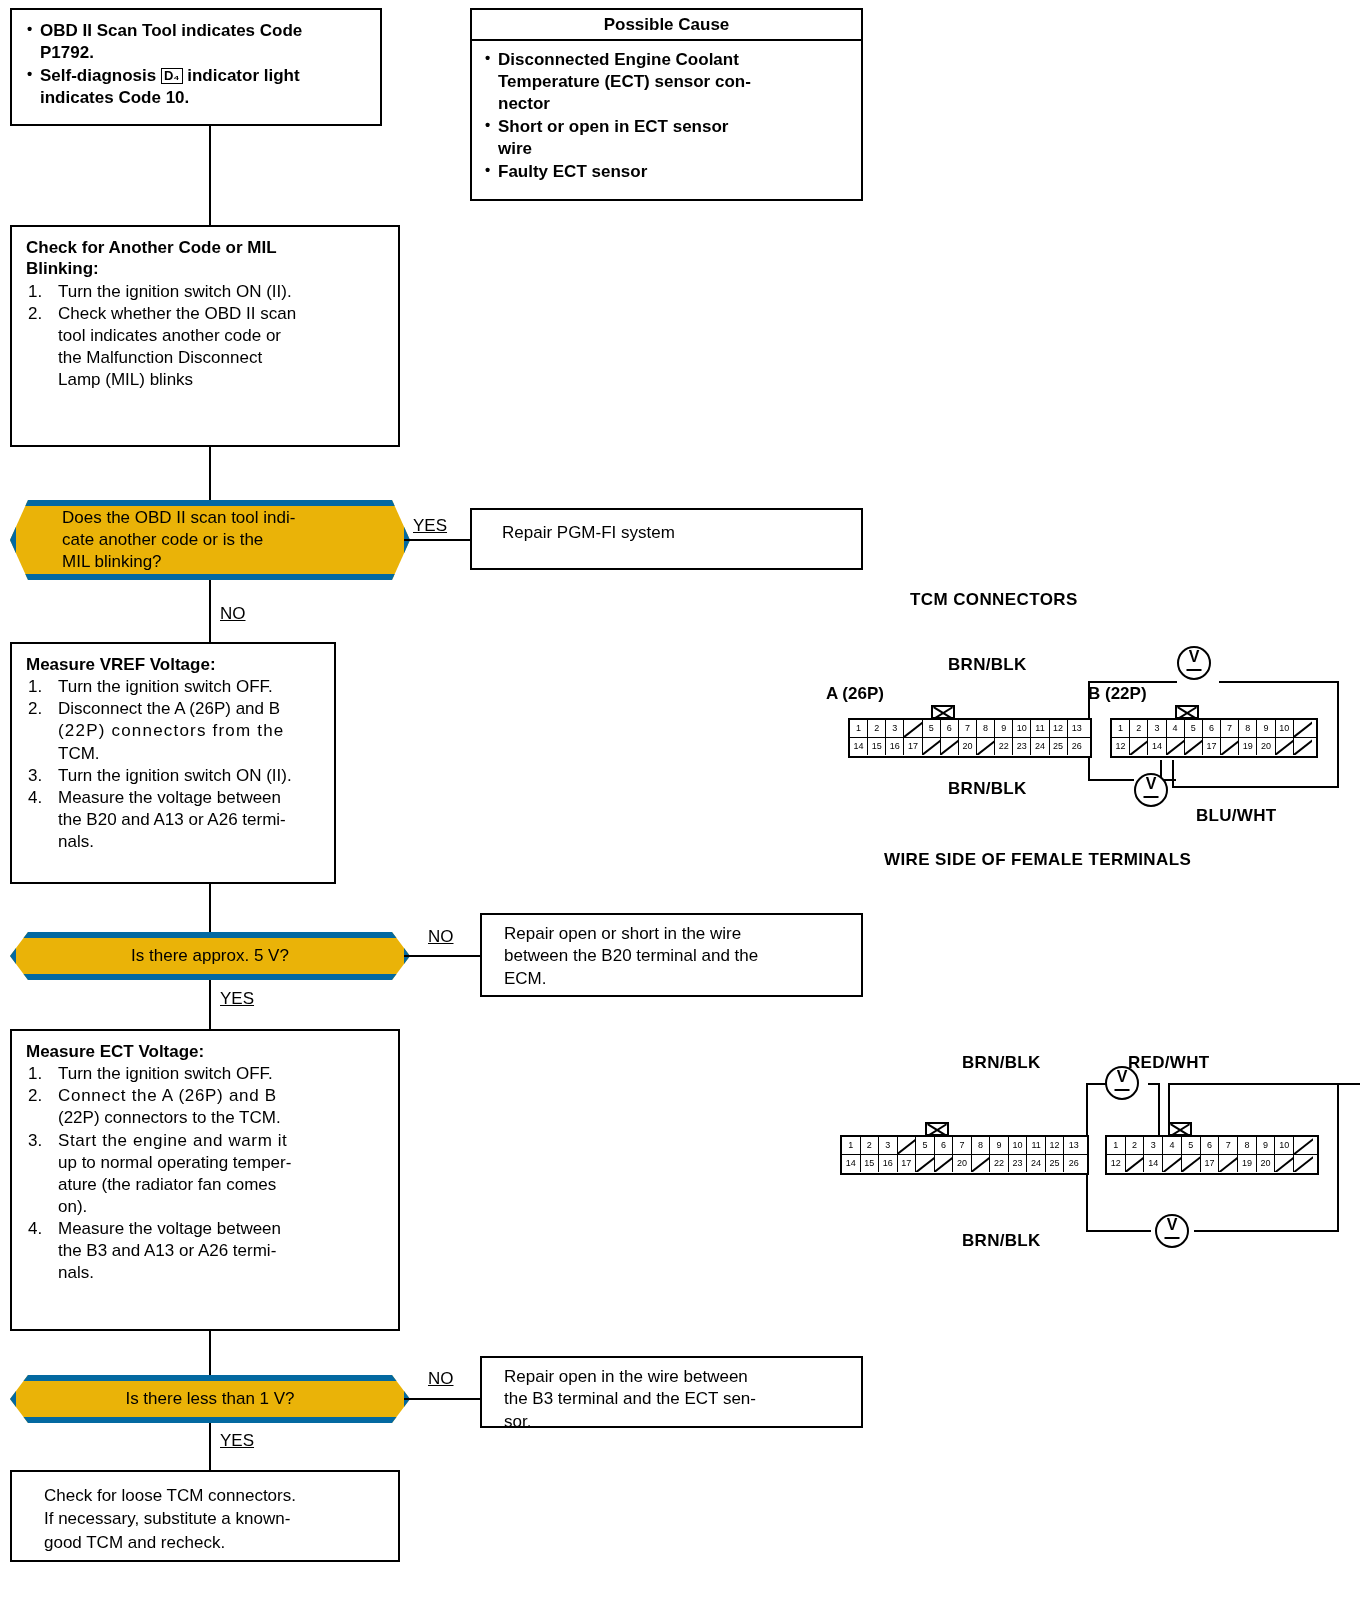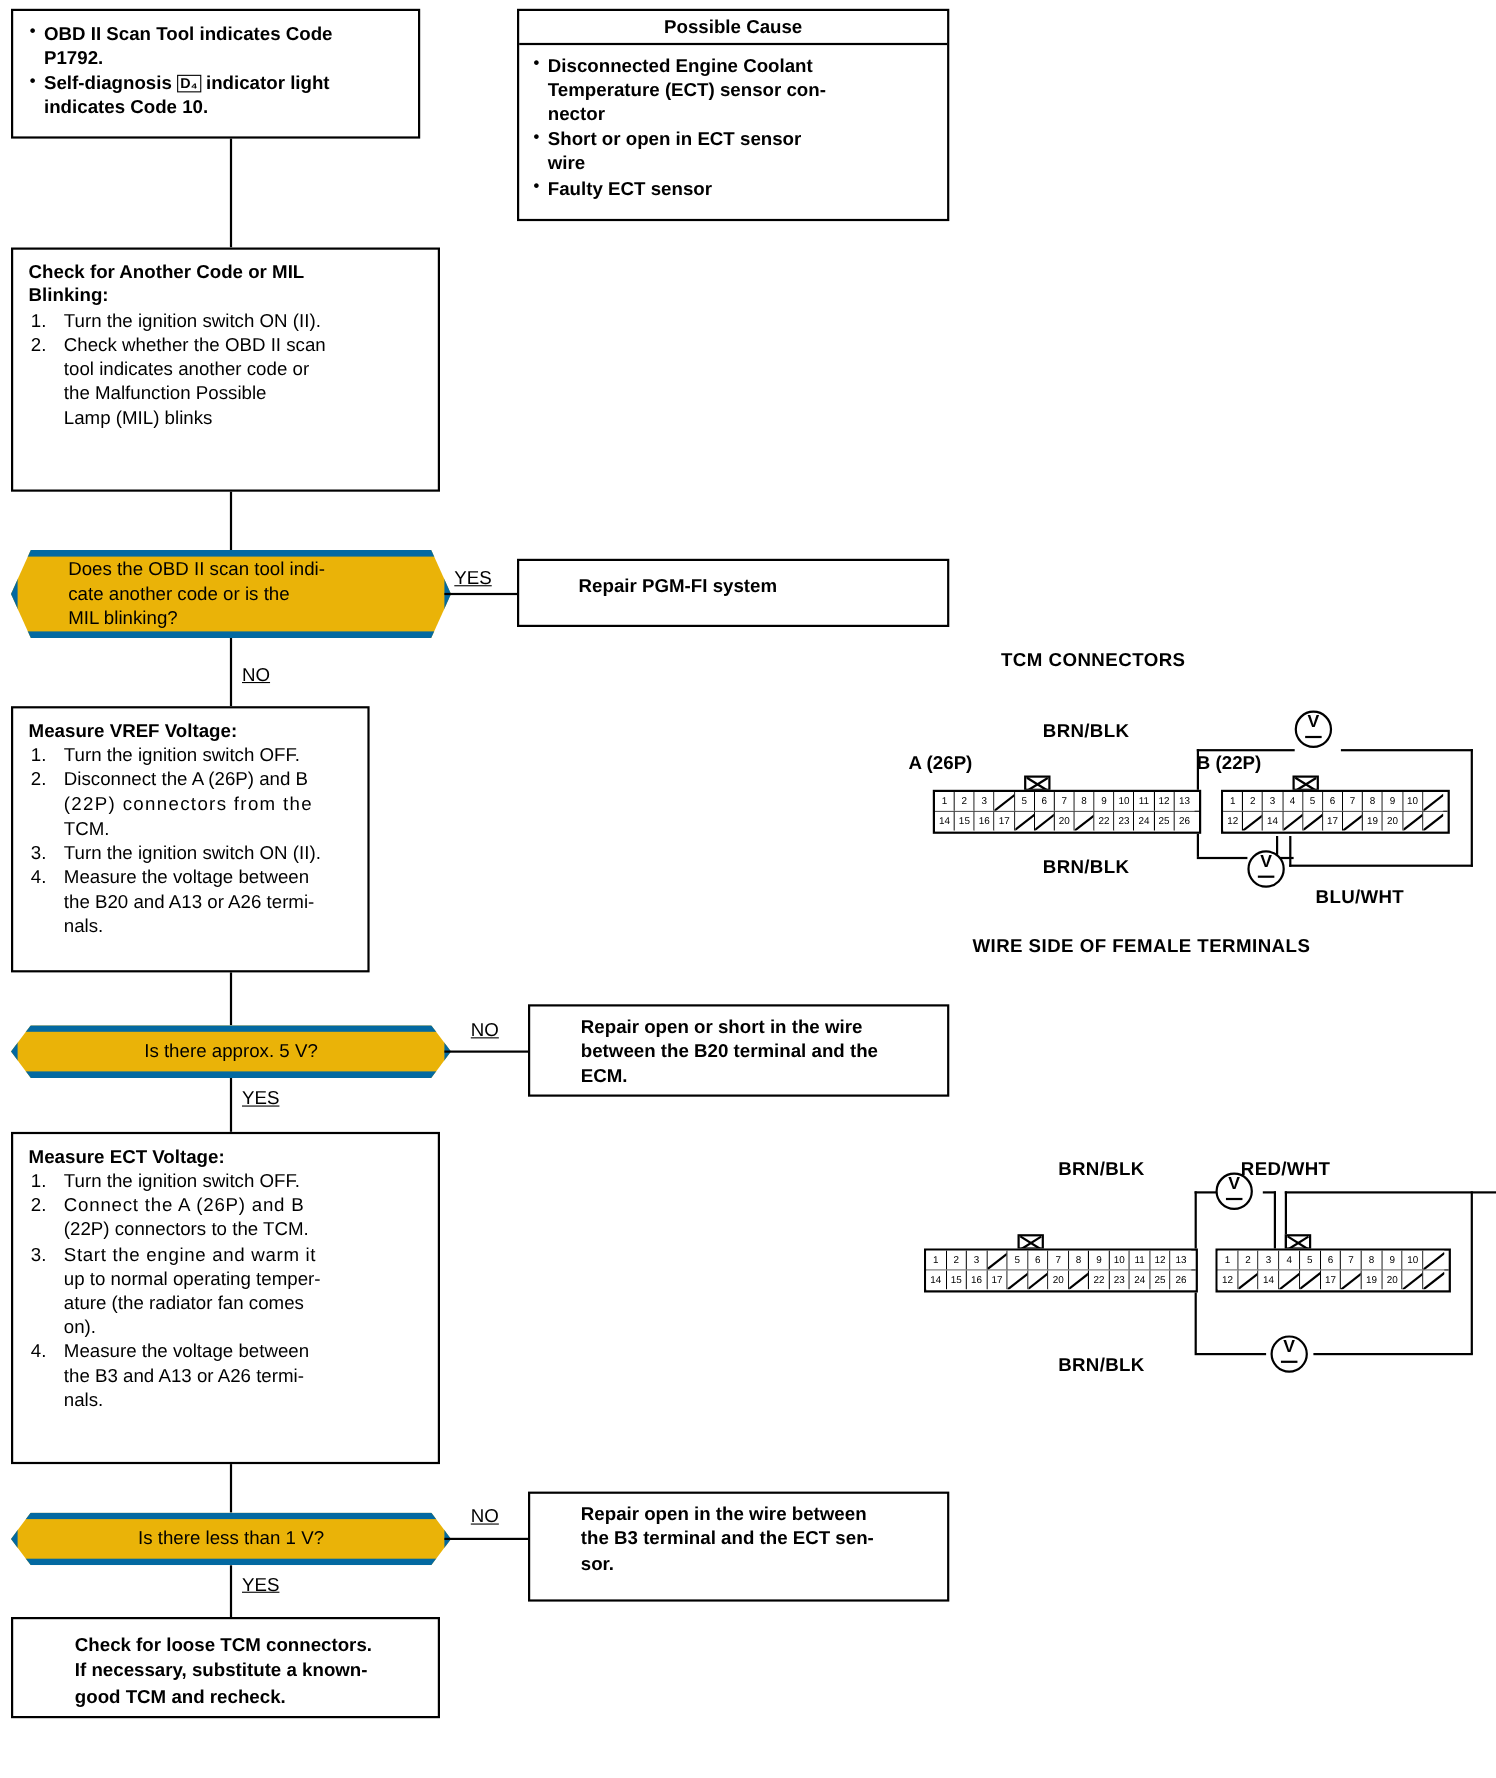--- a/index.html
+++ b/index.html
@@ -24,22 +24,21 @@
   .box {
     position: absolute;
     box-sizing: border-box;
     border: 2px solid #000;
     background: #fff;
   }
   .pad {
     padding: 10px 14px 10px 14px;
   }
   .bold {
-    font-weight: bold;
-    margin-left: 24px;
+    font-weight: normal;
   }
   .hdr {
     font-weight: bold;
     font-size: 17px;
     line-height: 1.25;
     margin: 0 0 1px 0;
   }
 
   
   ul.bul {
@@ -271,21 +270,21 @@
   <div class="box pad" style="left:10px; top:225px; width:390px; height:222px;">
     <div class="hdr">
       <span>Check for Another Code or MIL</span><br>
       <span>Blinking:</span>
     </div>
     <ol class="num">
       <li style="text-align:left;">Turn the ignition switch ON (II).</li>
       <li style="text-align:left;">
         <span>Check whether the OBD II scan</span><br>
         <span>tool indicates another code or</span><br>
-        <span>the  Malfunction  Possible</span><br>
+        <span>the  Malfunction  Disconnect</span><br>
         <span>Lamp (MIL) blinks</span>
       </li>
     </ol>
   </div>
 
   <div class="vline" style="left:209px; top:447px; height:53px;"></div>
 
   <div class="hex" style="left:10px; top:500px; width:400px; height:80px;">
     <div class="hx-in">
       <span>Does the OBD II scan tool indi-</span><br>
@@ -366,21 +365,21 @@
 
   <div class="vline" style="left:209px; top:1331px; height:44px;"></div>
 
   <div class="hex hex-center" style="left:10px; top:1375px; width:400px; height:48px;">
     <div class="hx-in">Is there less than 1 V?</div>
   </div>
 
   <div class="hline" style="left:404px; top:1398px; width:78px;"></div>
   <div class="branch-label" style="left:428px; top:1370px;">NO</div>
 
-  <div class="box" style="left:480px; top:1356px; width:383px; height:100px;">
+  <div class="box" style="left:480px; top:1356px; width:383px; height:72px;">
     <div class="bold" style="font-size:17px;line-height:1.32;padding:8px 10px 0 22px;">
       <span>Repair open in the wire between</span><br>
       <span>the B3 terminal and the ECT sen-</span><br>
       <span>sor.</span>
     </div>
   </div>
 
   <div class="vline" style="left:209px; top:1423px; height:47px;"></div>
   <div class="branch-label" style="left:220px; top:1432px;">YES</div>
 

